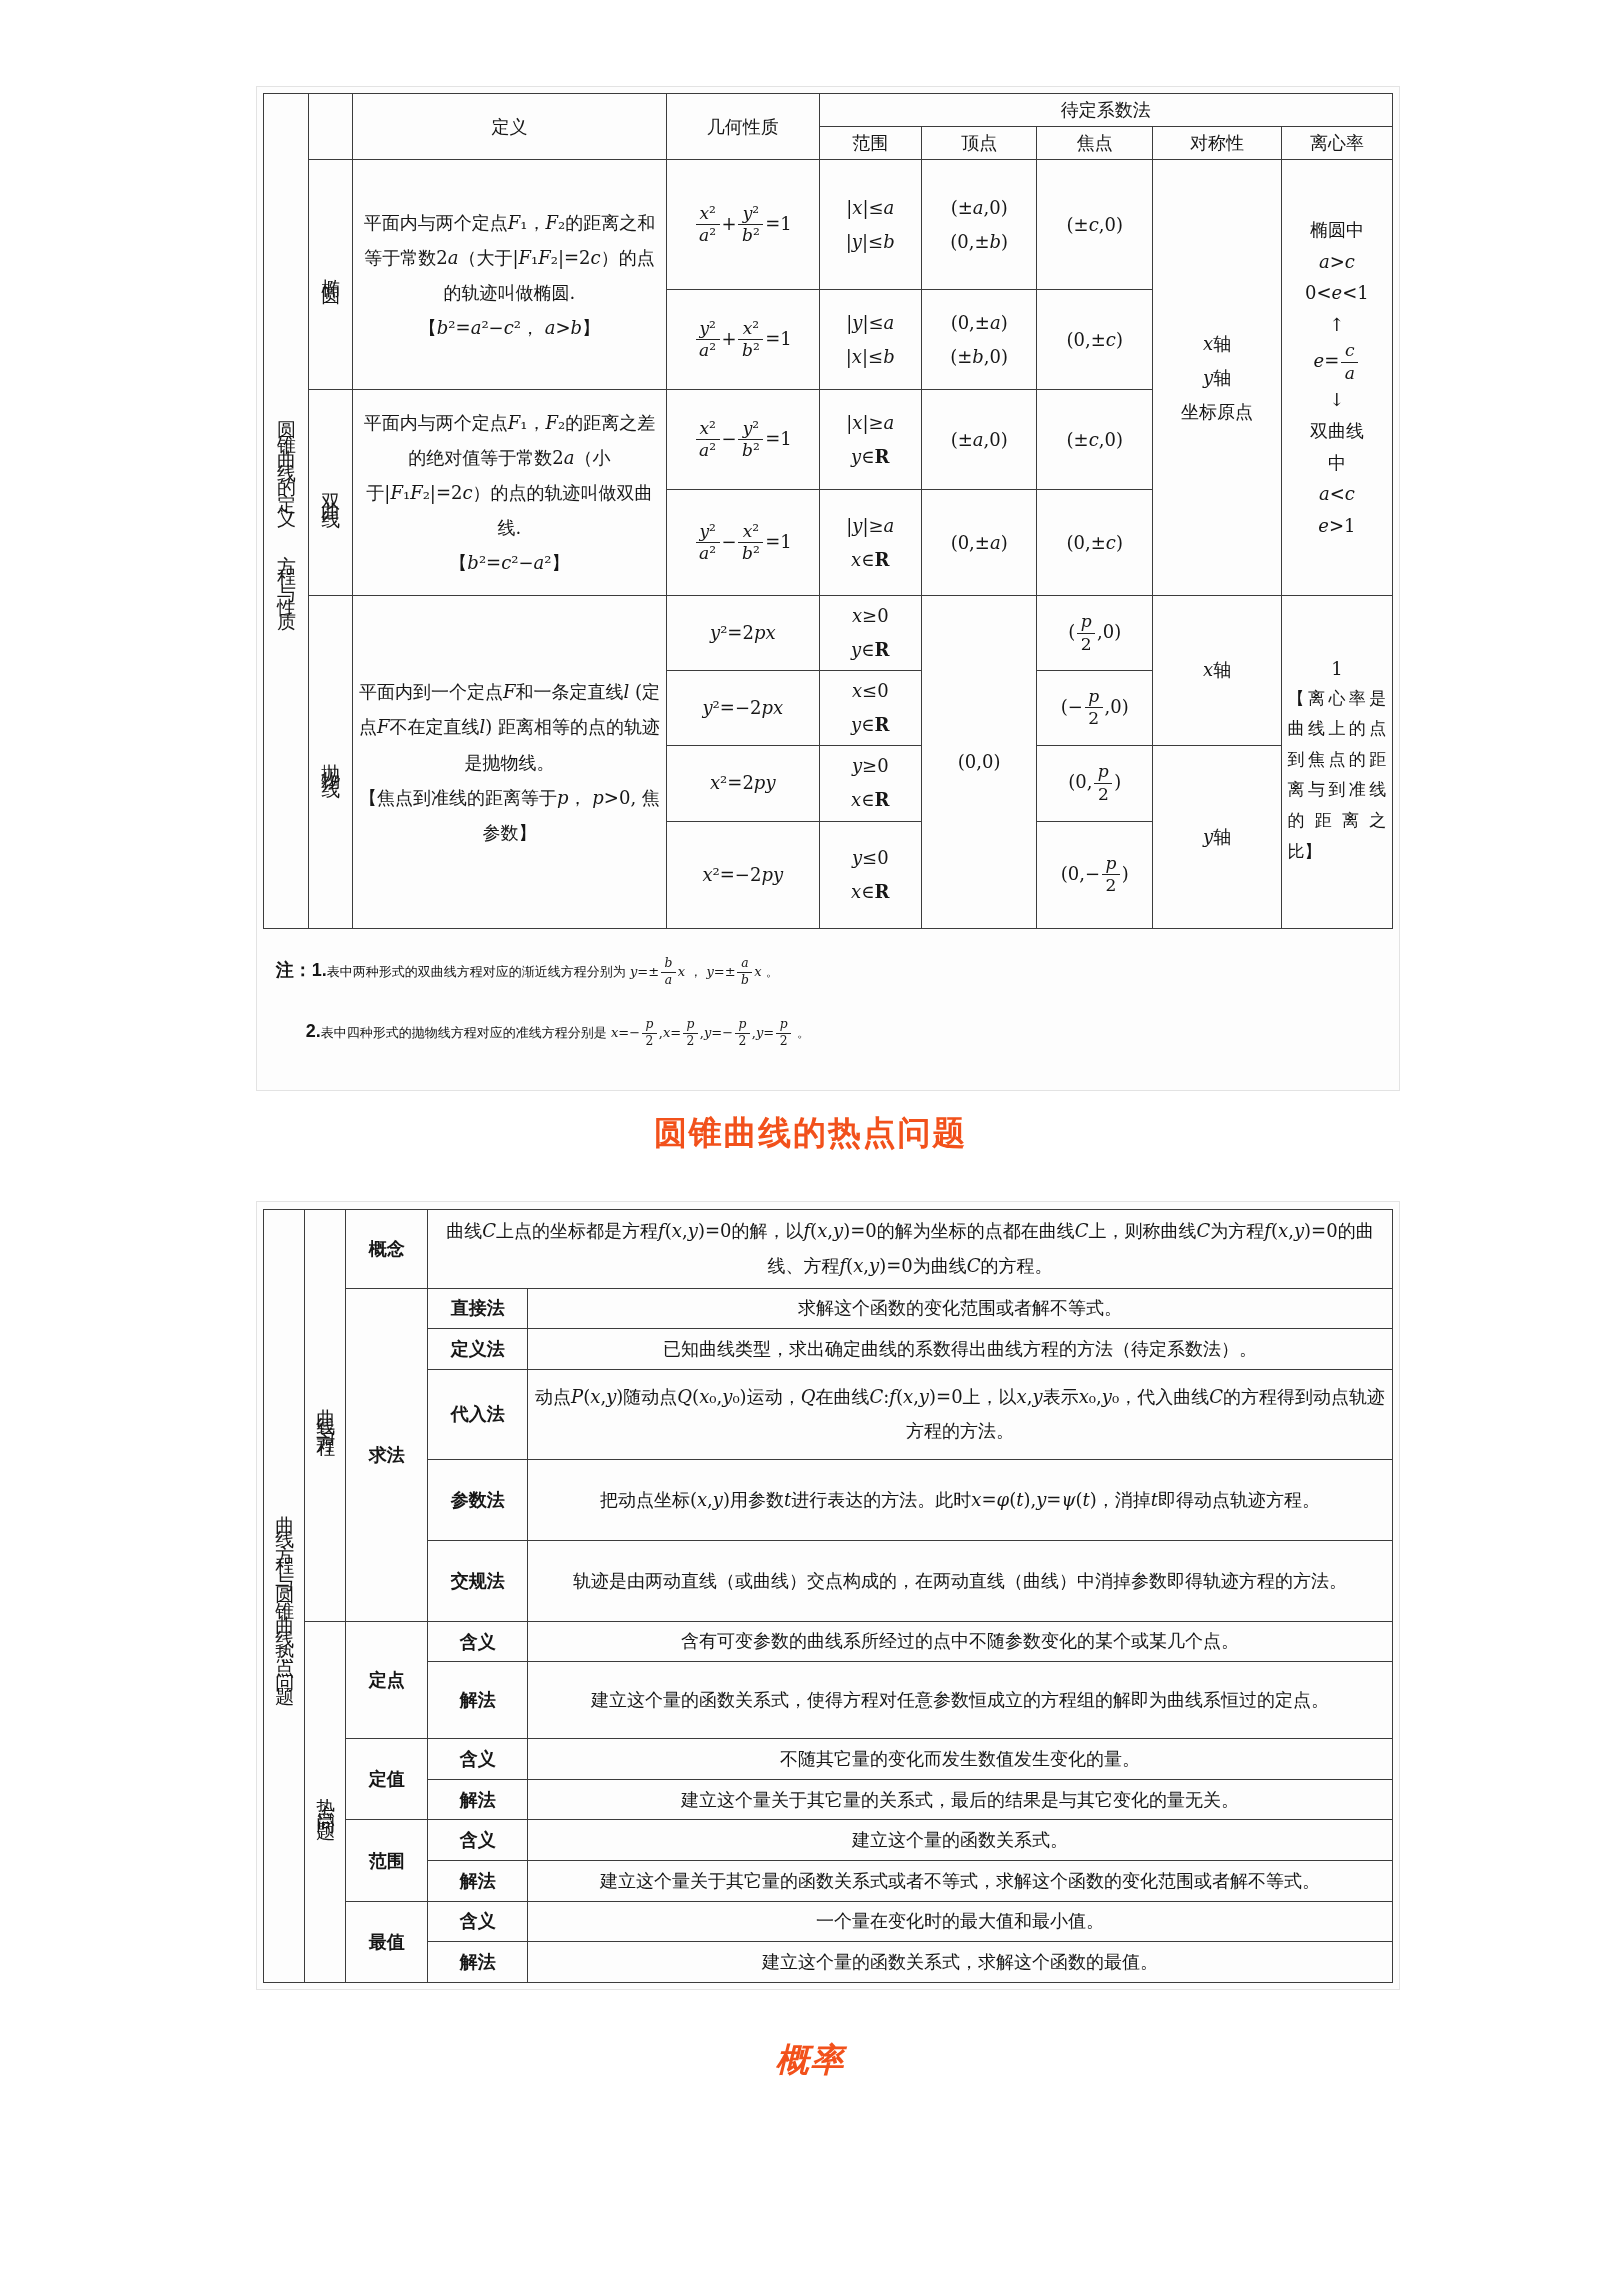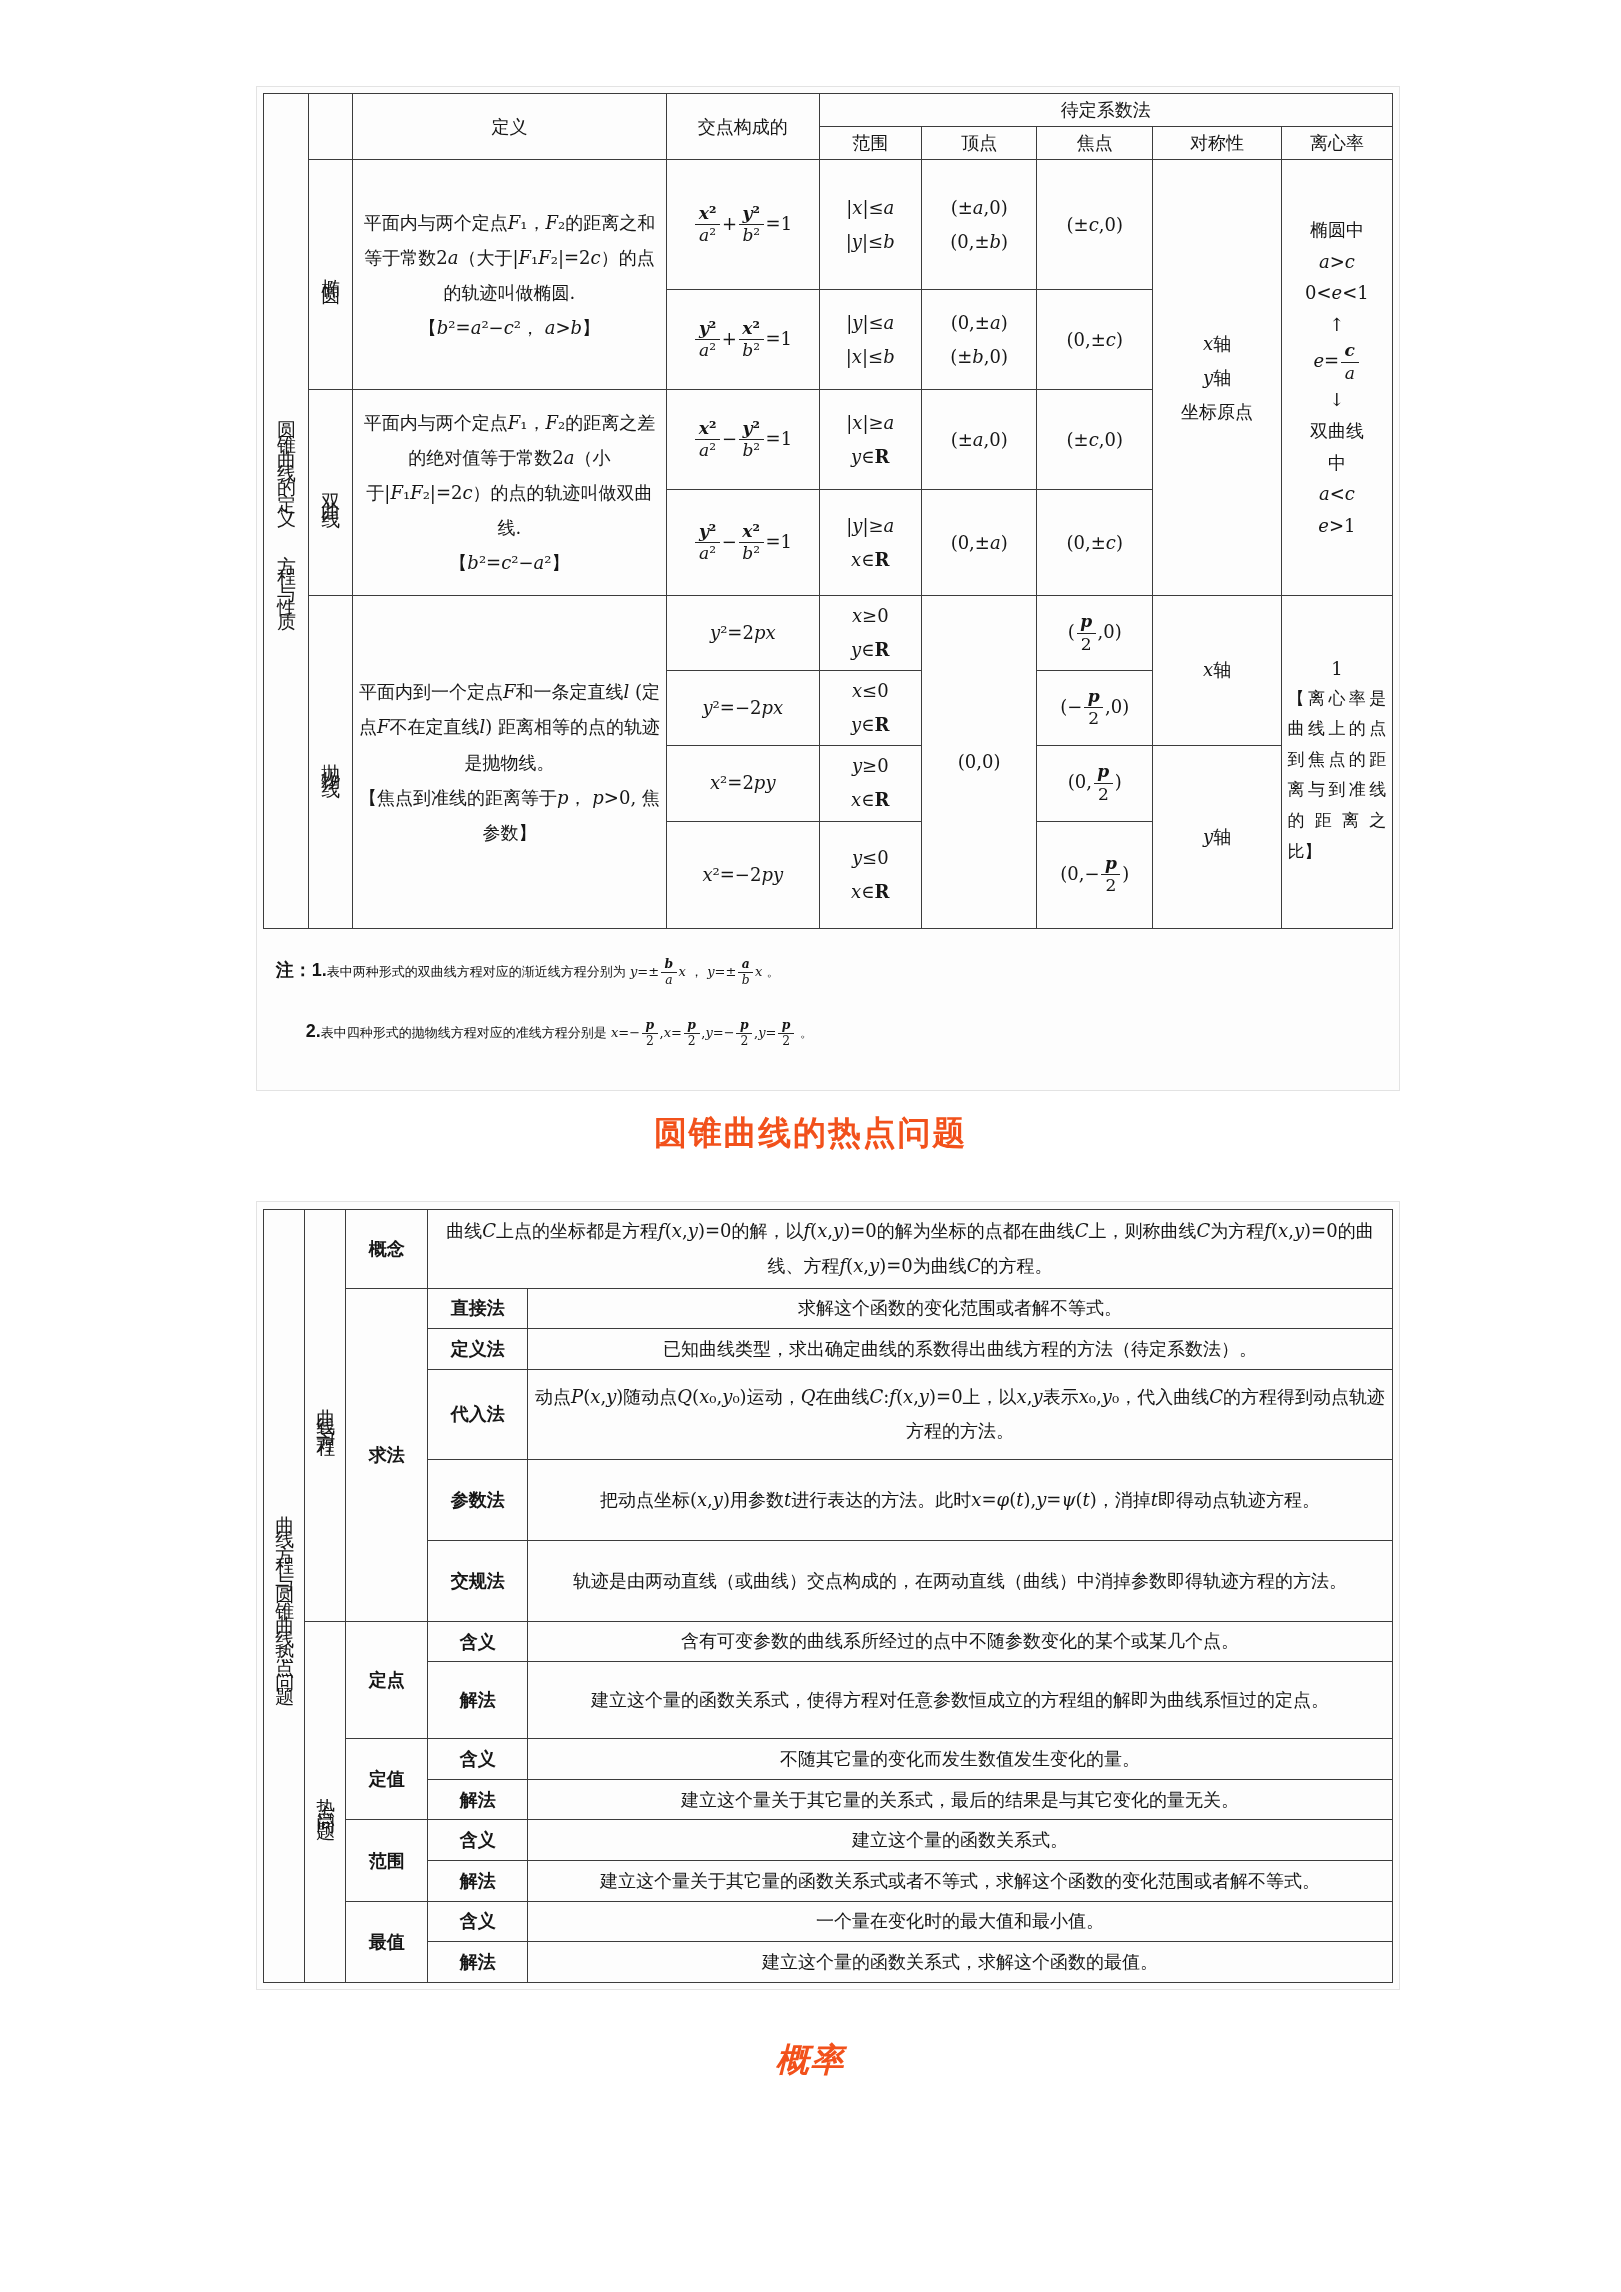--- a/index.html
+++ b/index.html
@@ -26,21 +26,21 @@
     display:inline-block;
   }
   .vtext-sm{letter-spacing:8px;}
   .hdr{font-size:19px;}
   .def{text-align:left;line-height:1.95;font-size:18px;padding:5.4px 9px;}
   .math{font-family:"DejaVu Serif","Liberation Serif",serif;}
   .eq{font-size:19.7px;line-height:1.9;}
   .math i{font-style:italic;}
   .math b{font-style:normal;font-weight:bold;}
   .frac{display:inline-block;vertical-align:middle;text-align:center;line-height:1.25;margin:0 1.8px;font-size:0.95em;}
-  .fn{display:block;border-bottom:1.3px solid #222;padding:0 3.6px;font-weight:bold;}
+  .fn{display:block;border-bottom:1.3px solid #222;padding:0 3.6px;}
   .fd{display:block;padding:0 3.6px;}
   .ecc-cell{line-height:1.75;font-size:19px;}
   .ecc-note{font-size:17px;line-height:1.8;text-align:justify;text-justify:inter-character;display:block;margin-top:3.6px;}
   .ecc-one{display:block;text-align:center;}
   .notes{padding:23px 14.3px 10.7px 12.5px;font-size:18px;}
   .note-line{line-height:2.1;margin-bottom:23px;}
   .note-line .math{font-size:13px;}
   .note-prefix{font-weight:bold;}
   .note-indent{padding-left:30px;}
   .section-heading{
@@ -64,21 +64,21 @@
         <col style="width:112px">
       <col style="width:112px">
         <col style="width:125px">
         <col style="width:107px">
     </colgroup>
     <tbody>
         <tr style="height:33px">
       <td rowspan="10"><span class="vtext">圆锥曲线的定义、方程与性质</span></td>
       <td rowspan="2"></td>
       <td rowspan="2" class="hdr">定义</td>
-      <td rowspan="2" class="hdr">交点构成的</td>
+      <td rowspan="2" class="hdr">几何性质</td>
       <td colspan="5" class="hdr">待定系数法</td>
     </tr>
     <tr style="height:33px">
       <td class="hdr">范围</td>
       <td class="hdr">顶点</td>
       <td class="hdr">焦点</td>
       <td class="hdr">对称性</td>
       <td class="hdr">离心率</td>
     </tr>
 

